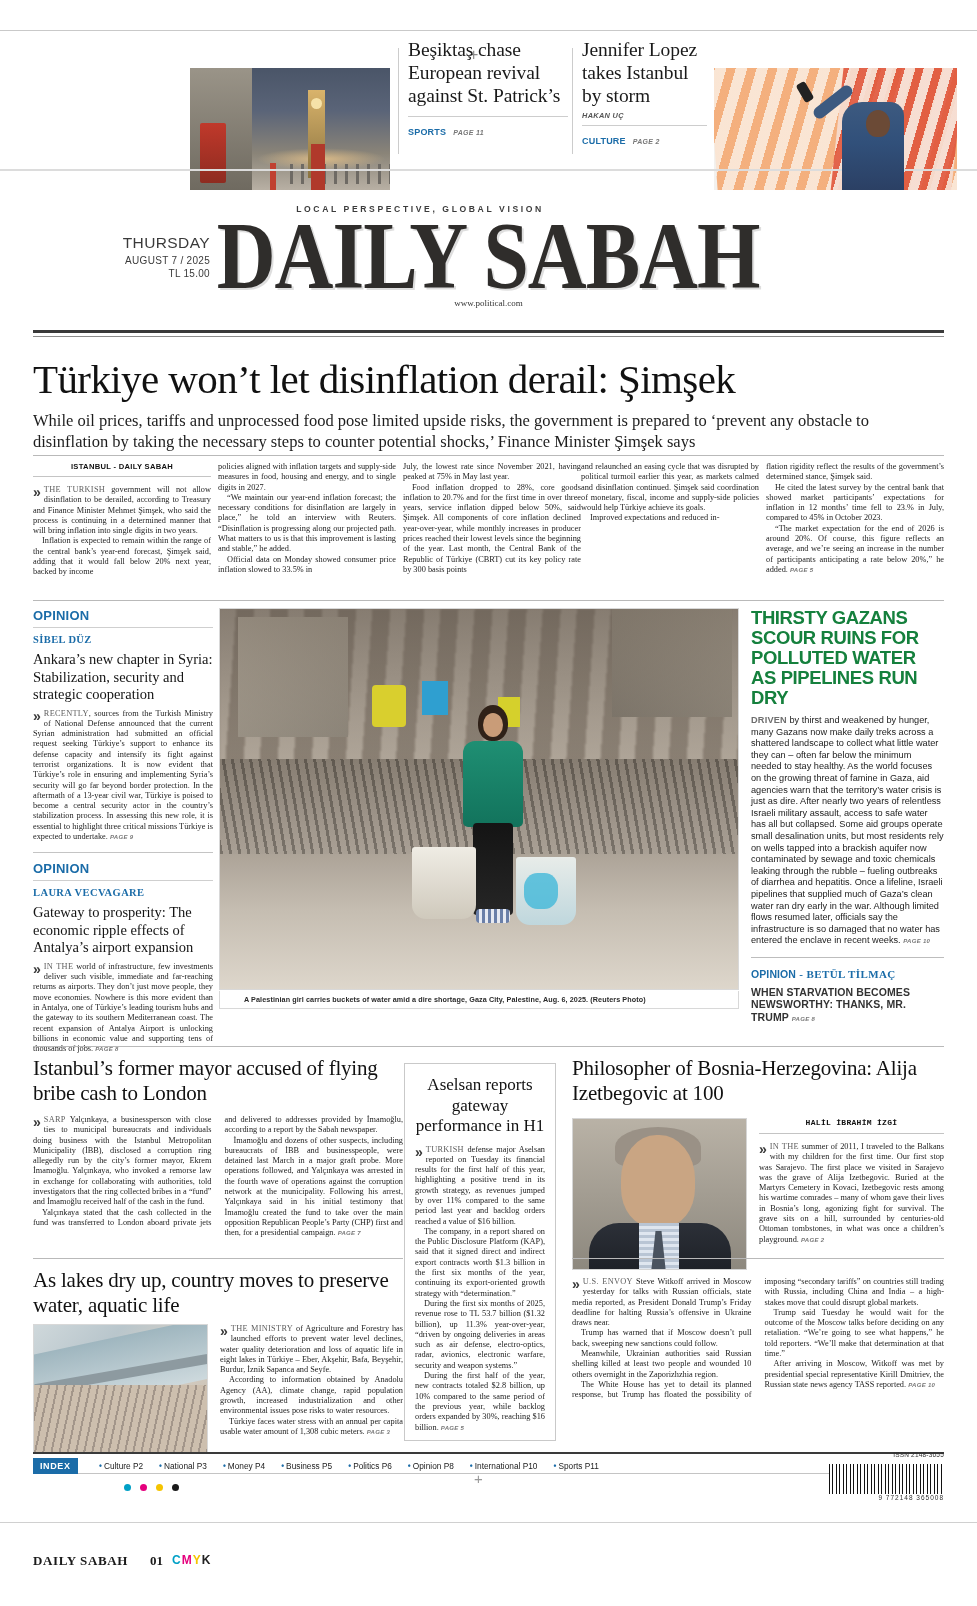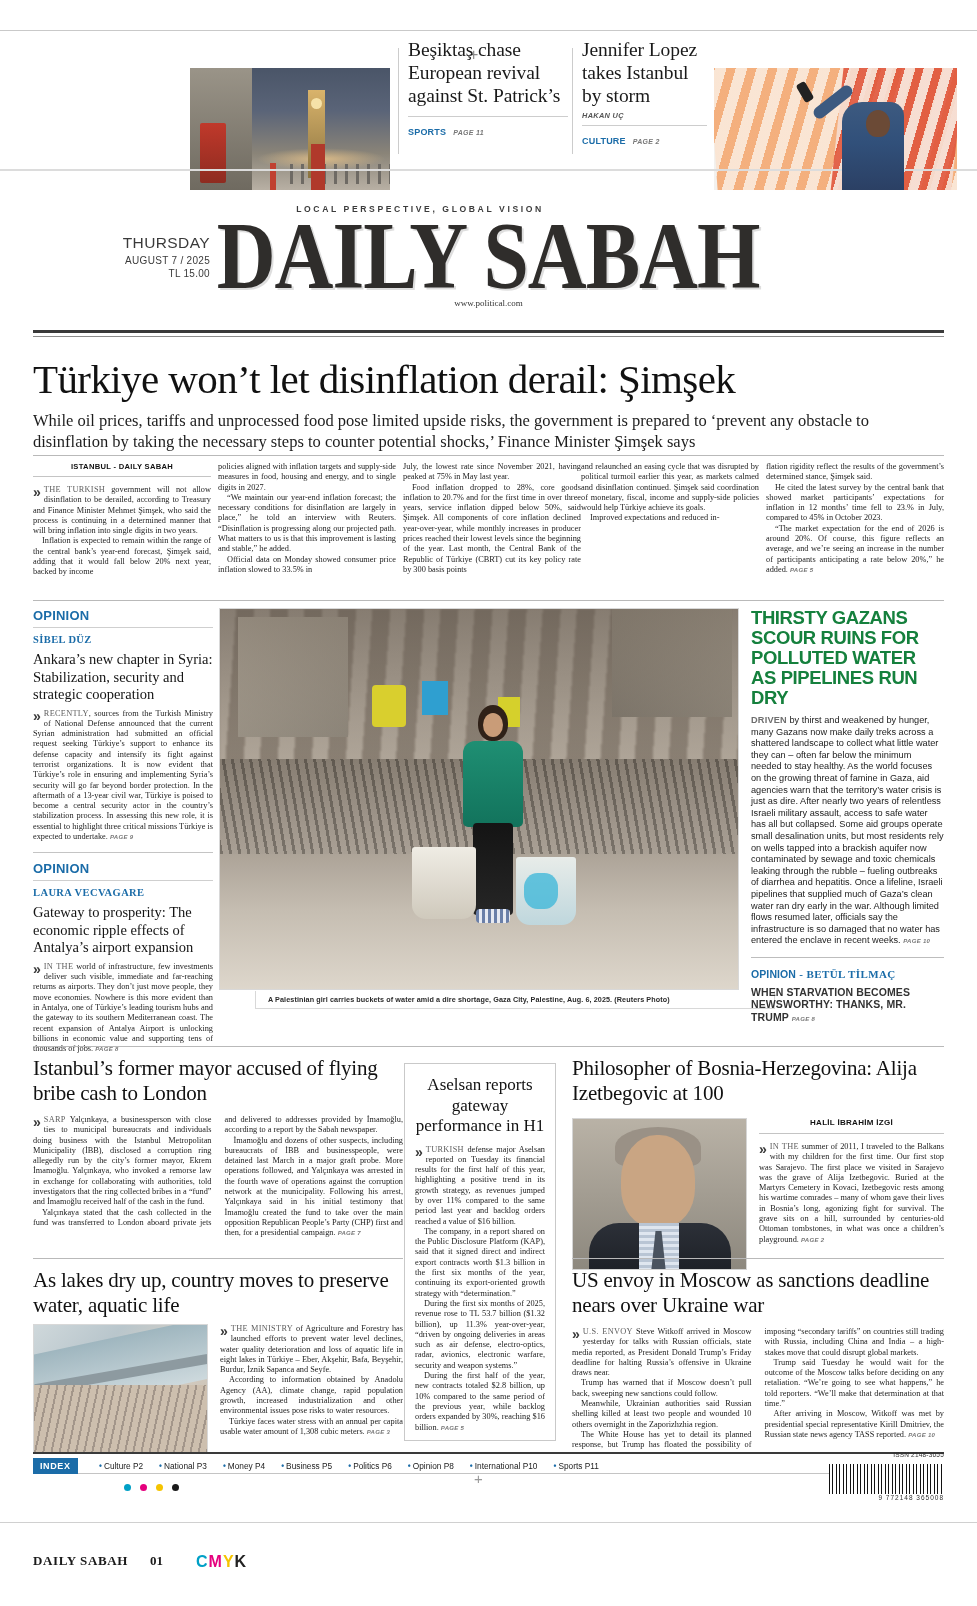--- a/index.html
+++ b/index.html
@@ -209,21 +209,21 @@
   .pm-bucket2{position:absolute;left:296px;top:248px;width:60px;height:68px;
     background:linear-gradient(to bottom,#e8ece9,#bfd7dd);border-radius:3px 3px 14px 14px;}
   .pm-bucket2::after{content:"";position:absolute;left:8px;top:16px;width:34px;height:36px;
     background:#38b5d8;opacity:.75;border-radius:40%;}
   .pm-foot{position:absolute;left:256px;top:300px;width:34px;height:14px;
     background:repeating-linear-gradient(90deg,#6a7fa8 0 3px,#e7eaf2 3px 6px);border-radius:4px;}
   .photo-caption {
     position:absolute; left:219px; top:991px; width:520px; height:18px;
     border:1px solid #d8d8d8; border-top:none;
     font-family:"Liberation Sans", sans-serif; font-size:7.2px; font-weight:700;
-    color:#2a2a2a; padding:4px 0 0 12px; letter-spacing:.1px; background:#fff;margin-left:36px;
+    color:#2a2a2a; padding:4px 0 0 24px; letter-spacing:.1px; background:#fff;
   }
 
   
   .gaza-col { position:absolute; left:751px; top:608px; width:193px; }
   .gaza-hl {
     font-family:"Liberation Sans", sans-serif; font-weight:700;
     font-size:18.5px; line-height:20px; color:#15803d; letter-spacing:-0.4px;
   }
   .gaza-body {
     font-family:"Liberation Sans", sans-serif; font-size:9.2px; line-height:11.6px;
@@ -289,21 +289,21 @@
   .ph-hair{position:absolute;left:42px;top:8px;width:86px;height:40px;
     background:#9a9186;border-radius:50% 50% 20% 20%;}
   .ph-suit{position:absolute;left:16px;top:104px;width:142px;height:50px;
     background:linear-gradient(to bottom,#2c3038,#1d2026);border-radius:30px 30px 0 0;}
   .ph-shirt{position:absolute;left:66px;top:104px;width:40px;height:48px;
     background:repeating-linear-gradient(0deg,#dfe6ef 0 3px,#b9c5d4 3px 6px);}
   .ph-tie{position:absolute;left:78px;top:112px;width:15px;height:42px;
     background:#4a535f;clip-path:polygon(30% 0,70% 0,100% 100%,0 100%);}
   .philo-right { position:absolute; left:187px; top:62px; width:185px; }
   .philo-author {
-    font-family:Liberation Sans, sans-serif; font-size:8px; font-weight:700;
+    font-family:Liberation Mono, monospace; font-size:8px; font-weight:700;
     text-align:center; letter-spacing:.3px; color:#111;
     border-bottom:1px solid #c4c4c4; padding-bottom:6px; margin-bottom:8px;
   }
   .philo-body {
     font-family:"Liberation Serif", serif; font-size:8.3px; line-height:10.3px;
     text-align:justify; color:#1c1c1c;
   }
   .philo-body p { margin:0; text-indent:9px; }
   .philo-body p.first { text-indent:0; }
 
@@ -360,22 +360,22 @@
     font-family:"Liberation Sans",sans-serif; font-size:6.5px; color:#333; letter-spacing:1px;}
 
   
   .footer { position:absolute; left:0; top:1522px; width:977px; height:84px; background:#fff;
     border-top:1px solid #d0d0d0; }
   .ft-name { position:absolute; left:33px; top:30px;
     font-family:"Liberation Serif", serif; font-size:13px; font-weight:700;
     letter-spacing:.6px; color:#1a1a1a; }
   .ft-pageno { position:absolute; left:150px; top:30px;
     font-family:"Liberation Serif", serif; font-size:13px; font-weight:700; color:#1a1a1a; }
-  .ft-cmyk { position:absolute; left:196px; top:30px;
-    font-family:"Liberation Sans", sans-serif; font-size:16px; font-weight:400; letter-spacing:1px; }
+  .ft-cmyk { position:absolute; left:172px; top:30px;
+    font-family:"Liberation Sans", sans-serif; font-size:12px; font-weight:400; letter-spacing:1px; }
   .ft-cmyk b:nth-child(1){color:#00a0c6;} .ft-cmyk b:nth-child(2){color:#e5007d;}
   .ft-cmyk b:nth-child(3){color:#f5c400;} .ft-cmyk b:nth-child(4){color:#222;}
   .crop-bot { position:absolute; left:474px; top:1470px; color:#999; font-size:15px;
     font-family:"Liberation Sans",sans-serif; }
 </style>
 </head>
 <body>
 
 <div class="page">
 
@@ -569,21 +569,20 @@
       <div class="lakes-body">
         <p class="first"><span class="chev">»</span><span class="lede-caps">THE MINISTRY</span><span> of Agriculture and Forestry has launched efforts to prevent water level declines, water quality deterioration and loss of aquatic life in eight lakes in Türkiye – Eber, Akşehir, Bafa, Beyşehir, Burdur, İznik Sapanca and Seyfe.</span></p>
         <p>According to information obtained by Anadolu Agency (AA), climate change, rapid population growth, increased industrialization and other environmental issues pose risks to water resources.</p>
         <p><span>Türkiye faces water stress with an annual per capita usable water amount of 1,308 cubic meters. </span><span class="pgref">PAGE 3</span></p>
       </div>
     </div>
   </div>
 
   <div class="envoy-rule"></div>
   <div class="envoy">
-    <div class="story-hl">US envoy in Moscow as sanctions deadline nears over Ukraine war</div>
     <div class="two-col">
       <p class="first"><span class="chev">»</span><span class="lede-caps">U.S. ENVOY</span><span> Steve Witkoff arrived in Moscow yesterday for talks with Russian officials, state media reported, as President Donald Trump’s Friday deadline for halting Russia’s offensive in Ukraine draws near.</span></p>
       <p>Trump has warned that if Moscow doesn’t pull back, sweeping new sanctions could follow.</p>
       <p>Meanwhile, Ukrainian authorities said Russian shelling killed at least two people and wounded 10 others overnight in the Zaporizhzhia region.</p>
       <p>The White House has yet to detail its planned response, but Trump has floated the possibility of imposing “secondary tariffs” on countries still trading with Russia, including China and India – a high-stakes move that could disrupt global markets.</p>
       <p>Trump said Tuesday he would wait for the outcome of the Moscow talks before deciding on any retaliation. “We’re going to see what happens,” he told reporters. “We’ll make that determination at that time.”</p>
       <p><span>After arriving in Moscow, Witkoff was met by presidential special representative Kirill Dmitriev, the Russian state news agency TASS reported. </span><span class="pgref">PAGE 10</span></p>
     </div>
   </div>
 

